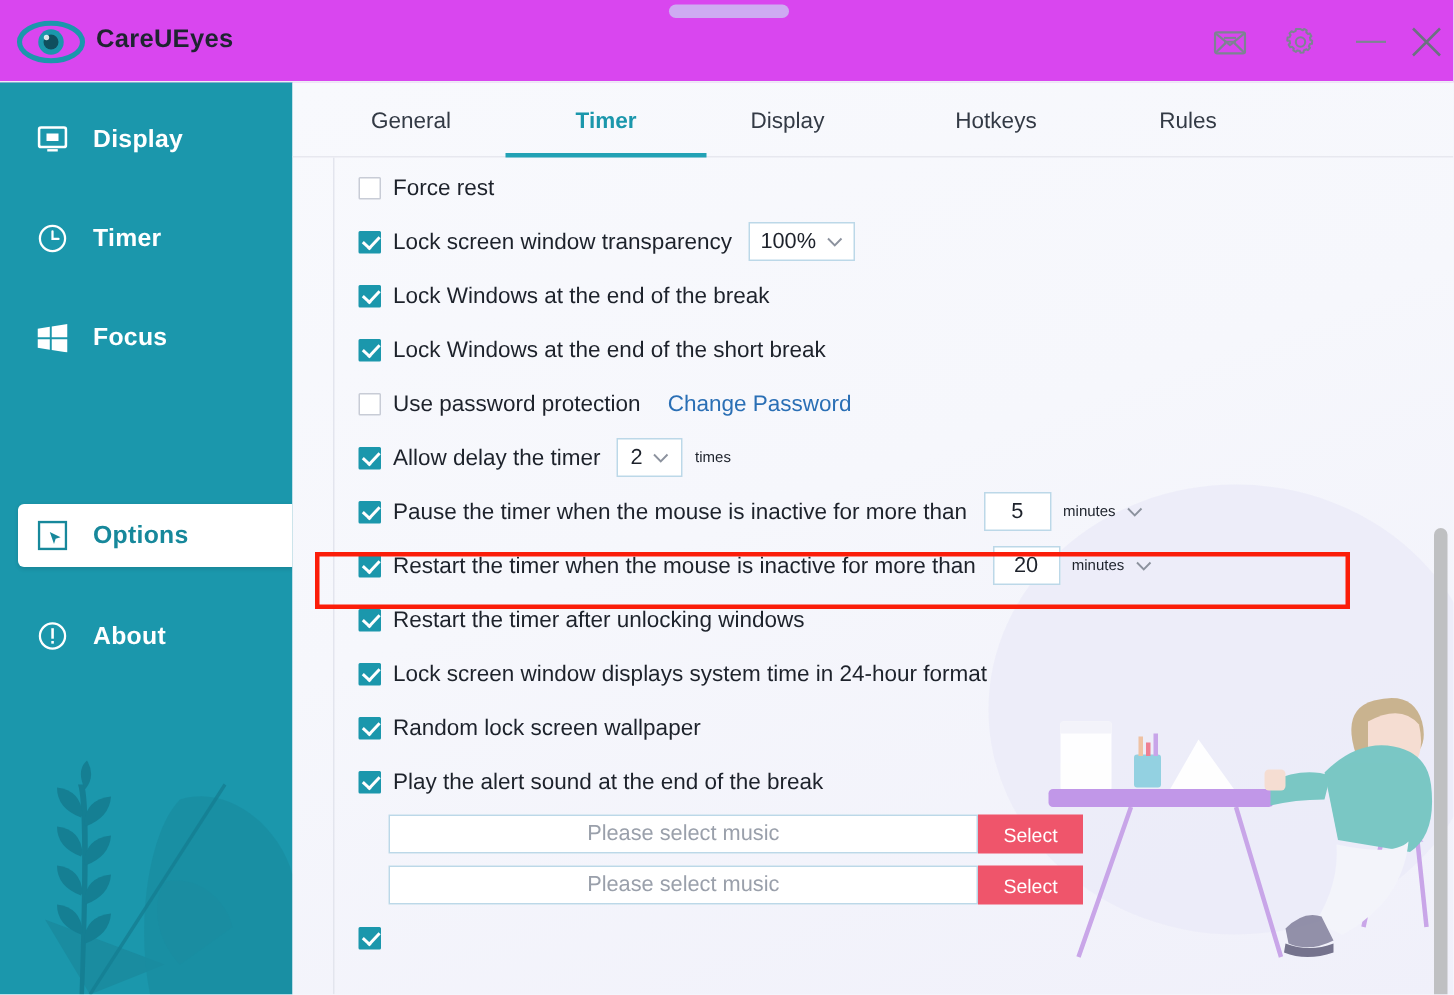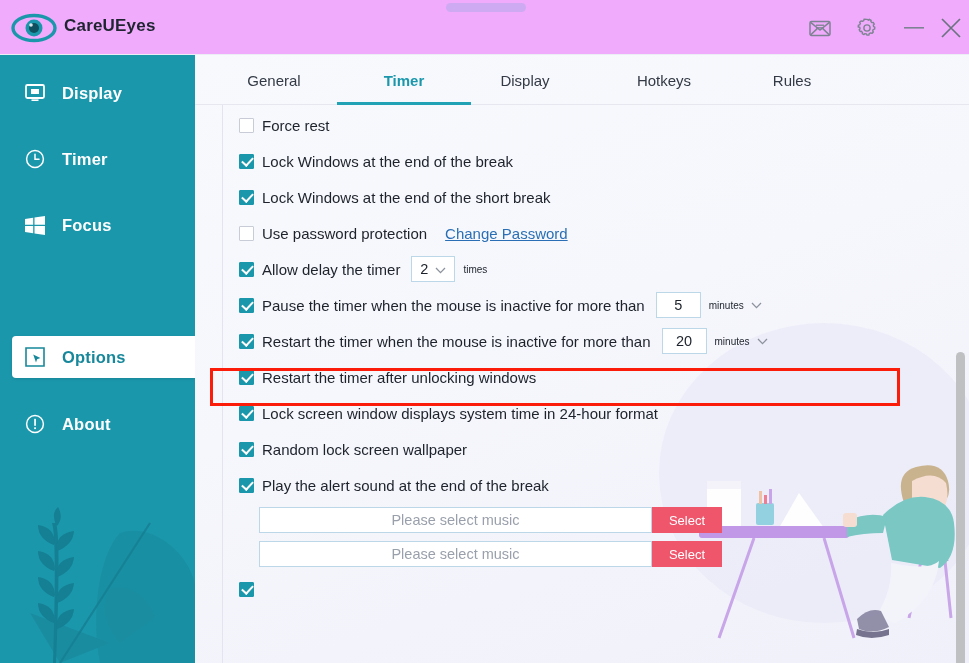--- a/index.html
+++ b/index.html
@@ -11,21 +11,21 @@
   }
   #app {
     position: relative;
     width: 969px; height: 663px;
     background: #f6f7fc;
   }
 
   
   .titlebar {
     position: absolute; left: 0; top: 0; width: 969px; height: 55px;
-    background: #f0abfc;
+    background: #d946ef;
     border-bottom: 1px solid #eceef5;
   }
   .drag-pill {
     position: absolute; left: 446px; top: 3px;
     width: 80px; height: 9px; border-radius: 5px;
     background: #ceaaf2;
   }
   .logo-eye {
     position: absolute; left: 10px; top: 12px; width: 48px; height: 32px;
   }
@@ -119,21 +119,21 @@
   .cb.on { background: #1b97ac; border-color: #1b97ac; }
   .cb.on::after {
     content: ""; position: absolute; left: 4px; top: 0.5px;
     width: 5px; height: 9px;
     border: solid #ffffff; border-width: 0 2px 2px 0;
     transform: rotate(43deg);
   }
   .lbl { margin-left: 8px; font-size: 15px; color: #1d222b; white-space: nowrap; }
   .link {
     margin-left: 18px; font-size: 15px; color: #2a6fb5;
-    text-decoration: underline; cursor: pointer;
+    cursor: pointer;
   }
 
   .select {
     margin-left: 11px; height: 26px; min-width: 50px;
     border: 1px solid #bcd8e8; background: #ffffff;
     display: flex; align-items: center; justify-content: center; gap: 7px;
     padding: 0 7px; font-size: 14.5px; color: #1d222b; cursor: pointer;
   }
   .numbox {
     margin-left: 11px; height: 26px; width: 45px;
@@ -349,20 +349,32 @@
 
     <div class="vdiv"></div>
 
     <div class="optlist">
 
       <div class="row">
         <span class="cb"></span>
         <span class="lbl">Force rest</span>
       </div>
 
+      <div class="row">
+        <span class="cb on"></span>
+        <span class="lbl">Lock screen window transparency</span>
+        <span class="select">
+          <span>100%</span>
+          <span>
+            <svg width="11" height="7" viewBox="0 0 11 7">
+                <path d="M1 1 L5.5 5.6 L10 1" fill="none" stroke="#8c929e" stroke-width="1.3"></path>
+              </svg>
+          </span>
+        </span>
+      </div>
 
       <div class="row">
         <span class="cb on"></span>
         <span class="lbl">Lock Windows at the end of the break</span>
       </div>
 
       <div class="row">
         <span class="cb on"></span>
         <span class="lbl">Lock Windows at the end of the short break</span>
       </div>

